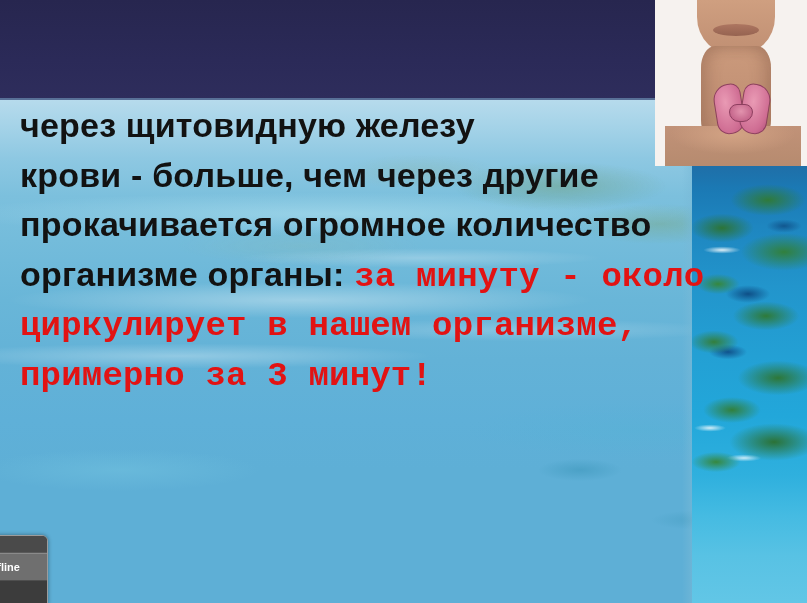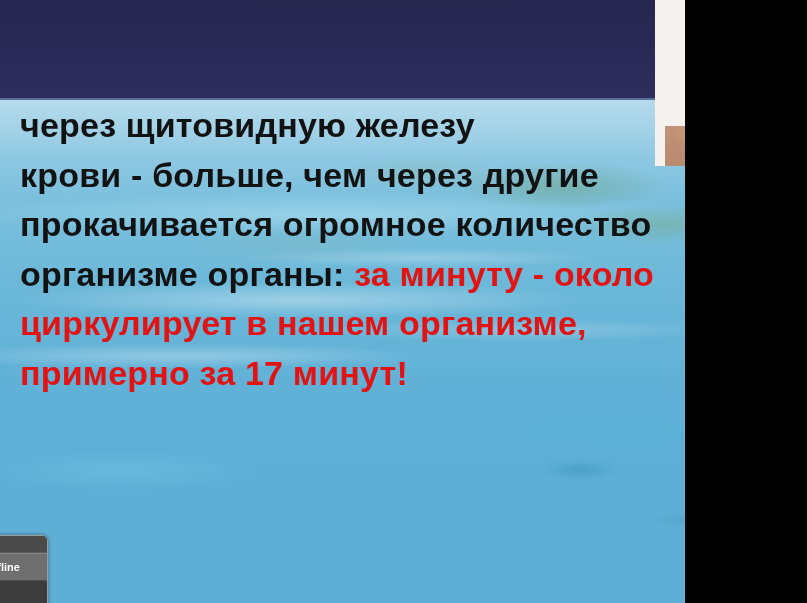--- a/index.html
+++ b/index.html
@@ -3,21 +3,21 @@
 <meta charset="utf-8">
 <title>Slide</title>
 <style>
   html, body {
     margin: 0;
     padding: 0;
     background: #000;
   }
   #stage {
     position: relative;
-    width: 685px;
+    width: 807px;
     height: 603px;
     overflow: hidden;
     font-family: "Liberation Sans", "DejaVu Sans", sans-serif;
     background: #ffffff;
   }
 
   
   .bg-water {
     position: absolute;
     left: 0; top: 0;
@@ -203,21 +203,21 @@
     left: 20px; top: 101px;
     width: 672px;
     font-weight: bold;
     font-size: 34px;
     line-height: 49.5px;
     letter-spacing: .2px;
     color: #111111;
     white-space: nowrap;
   }
   .slide-text .ln { display: block; height: 49.5px; }
-  .red { color: #e21313; }
+  .red { color: #e21313; font-family: Liberation Mono, monospace; }
   .blk { color: #121212; }
 
   
   .chat-popup {
     position: absolute;
     left: -44px; top: 535px;
     width: 90px; height: 68px;
     background: #3c3c3c;
     border: 1px solid #9c9c9c;
     border-radius: 4px 6px 0 0;
@@ -283,21 +283,21 @@
     <span class="ln">
       <span class="blk">прокачивается огромное количество</span>
     </span>
     <span class="ln">
       <span class="blk">организме органы: </span><span class="red">за минуту - около</span>
     </span>
     <span class="ln">
       <span class="red">циркулирует в нашем организме,</span>
     </span>
     <span class="ln">
-      <span class="red">примерно за 17 минут!</span>
+      <span class="red">примерно за 3 минут!</span>
     </span>
   </div>
 
   <div class="chat-popup">
     <div class="chat-popup-titlebar"></div>
     <div class="chat-popup-row">
       <span class="chat-popup-label">lina Offline</span>
     </div>
     <div class="chat-popup-body"></div>
   </div>

